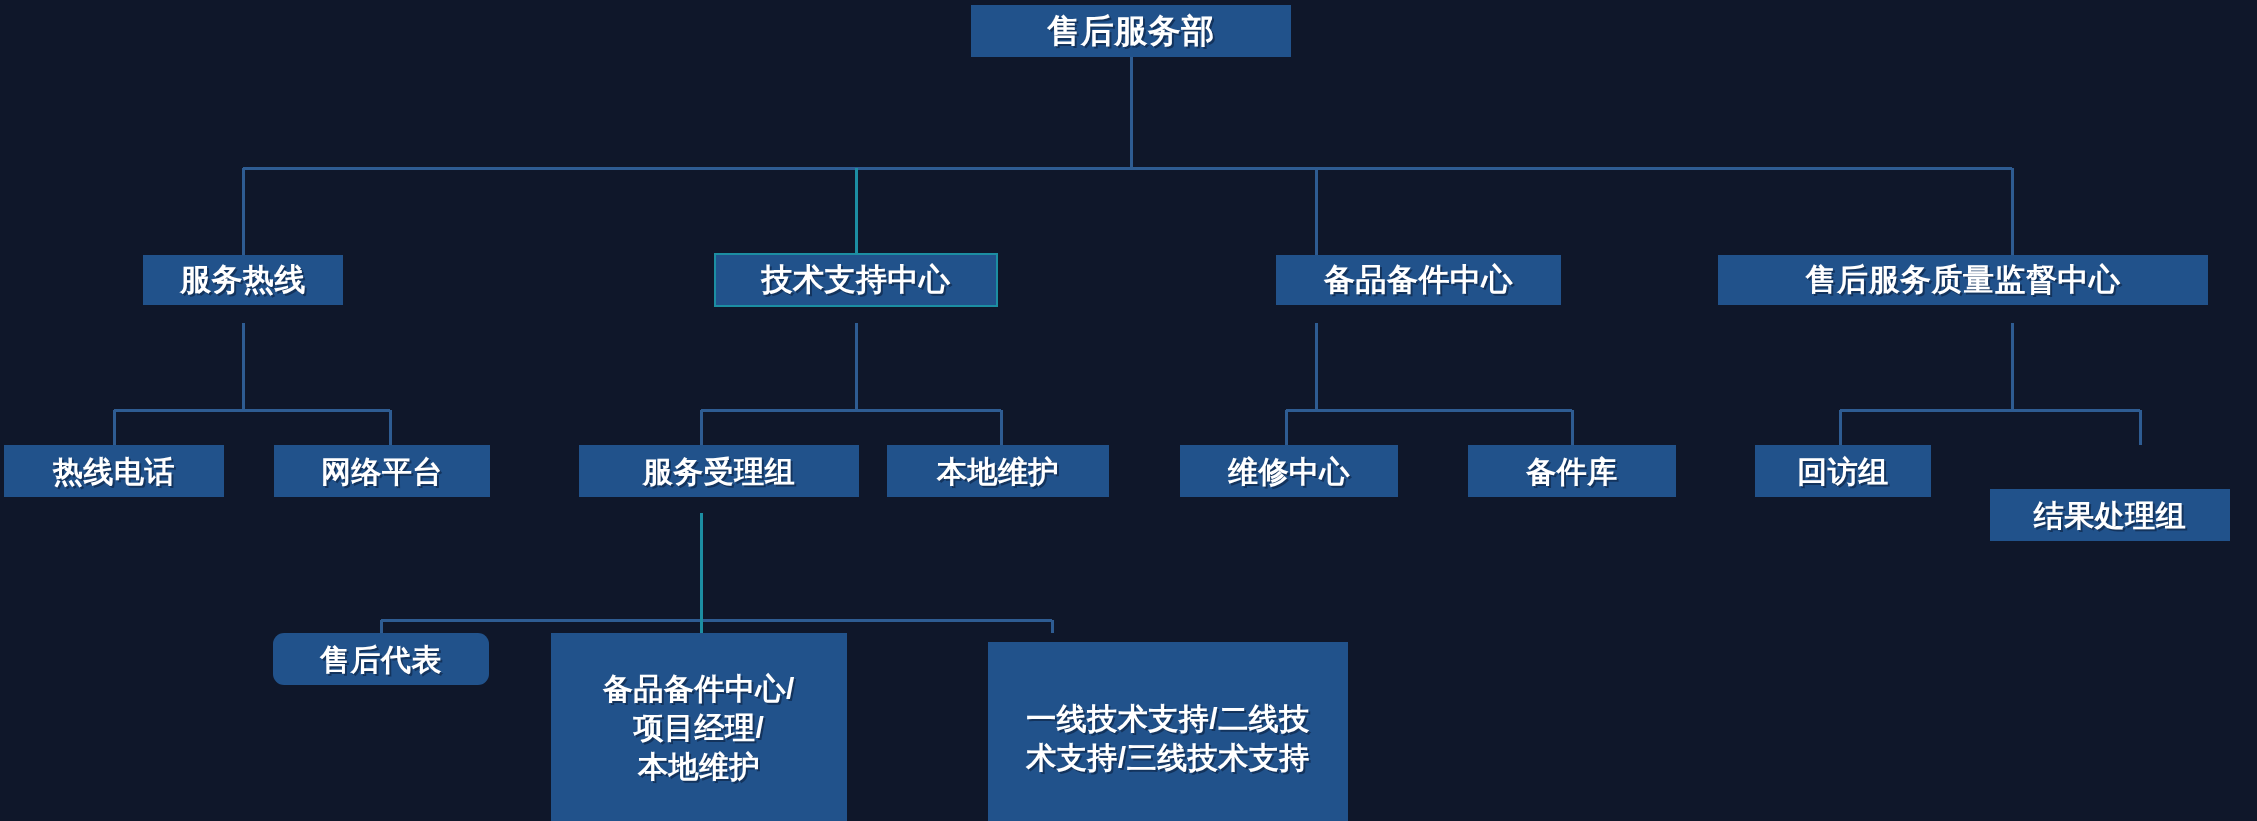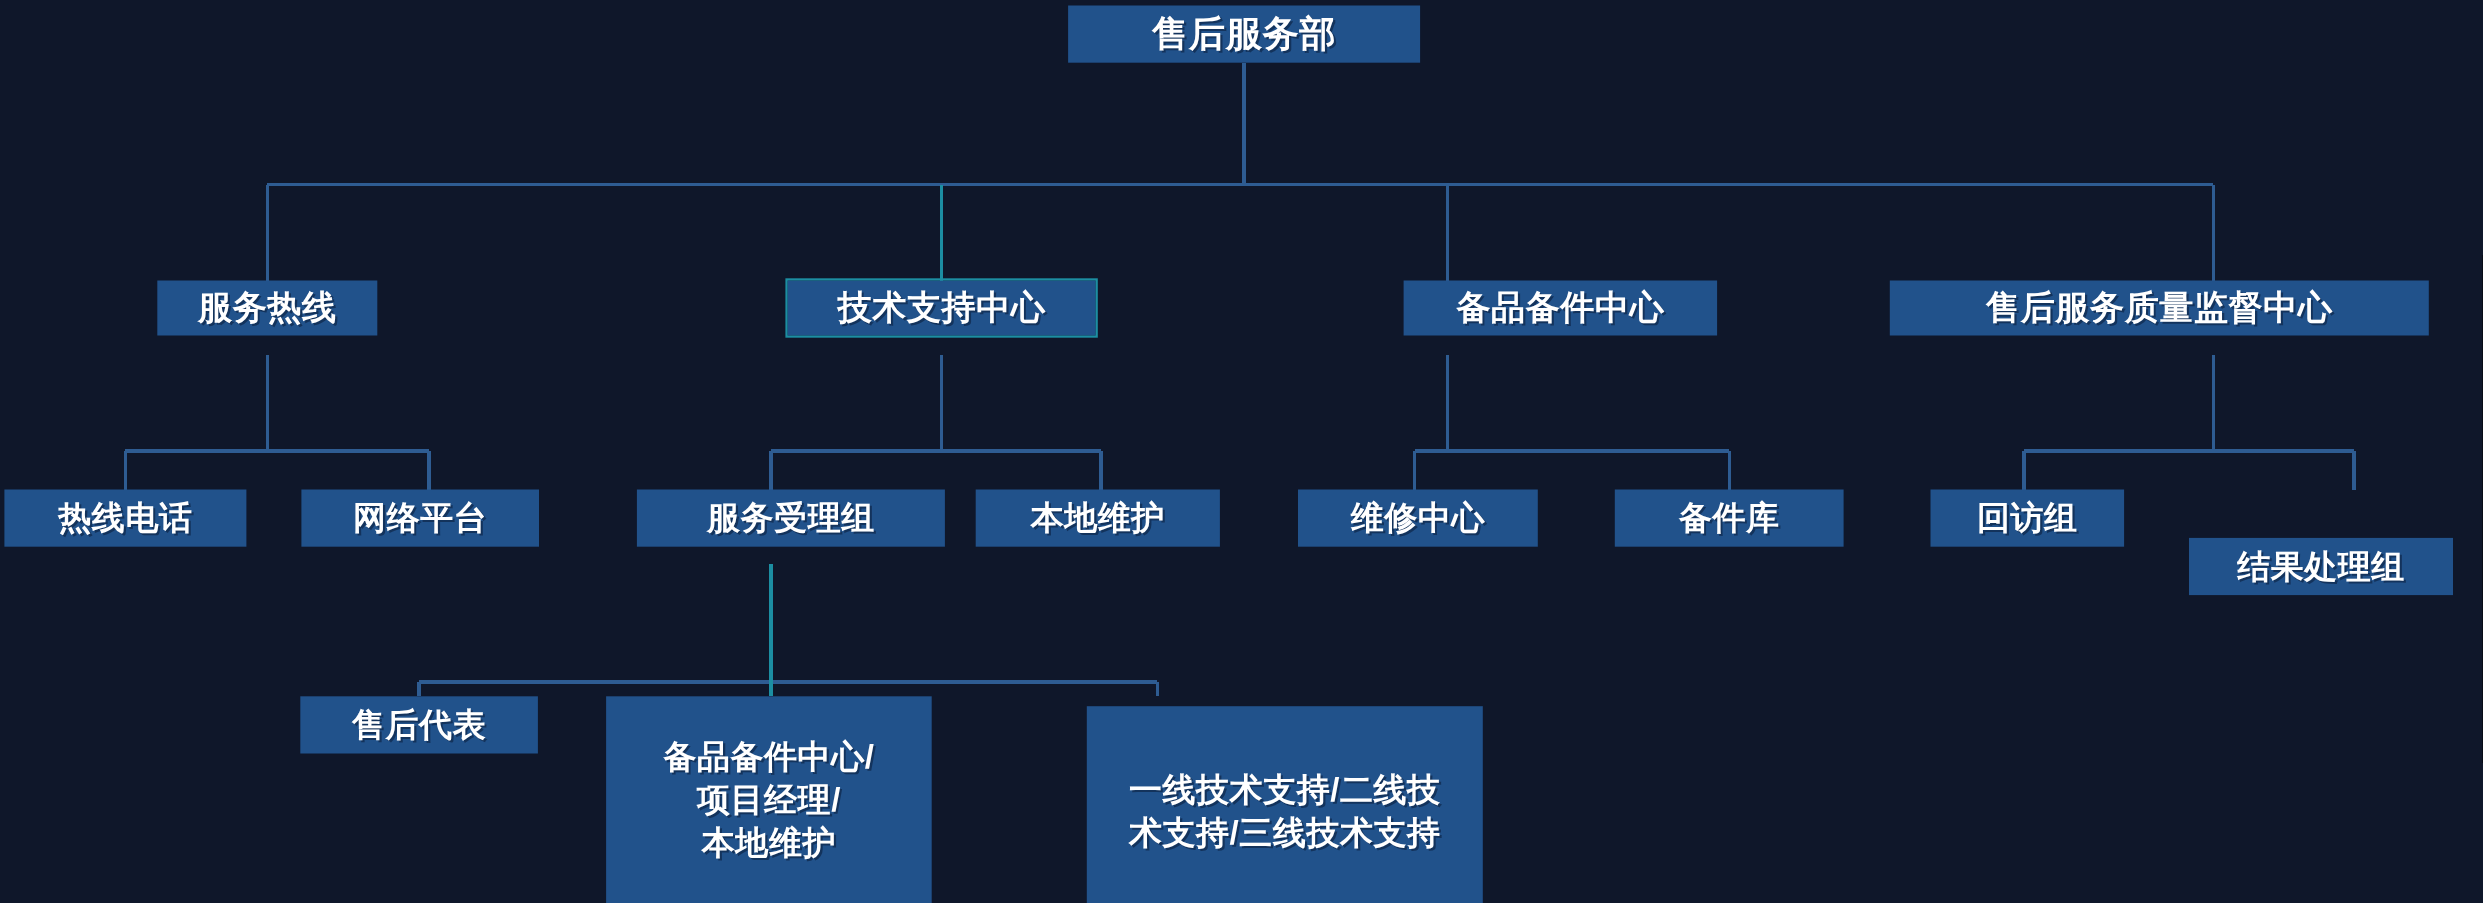--- a/index.html
+++ b/index.html
@@ -157,21 +157,21 @@
   </div>
 
   <div class="org-node node-l3" style="left:1755px; top:445px; width:176px; height:52px;">
     <span class="line">回访组</span>
   </div>
 
   <div class="org-node node-l3" style="left:1990px; top:445px; width:240px; height:52px;margin-top:44px;">
     <span class="line">结果处理组</span>
   </div>
 
-  <div class="org-node node-l4" style="left:273px; top:633px; width:216px; height:52px;">
+  <div class="org-node node-l4" style="left:273px; top:633px; width:216px; height:52px;border-radius:11px;">
     <span class="line">售后代表</span>
   </div>
 
   <div class="org-node node-l4 node-multi" style="left:551px; top:633px; width:296px; height:188px;">
     <span class="line">备品备件中心/</span>
     <span class="line">项目经理/</span>
     <span class="line">本地维护</span>
   </div>
 
   <div class="org-node node-l4 node-multi" style="left:988px; top:630px; width:360px; height:191px;margin-top:12px;">

